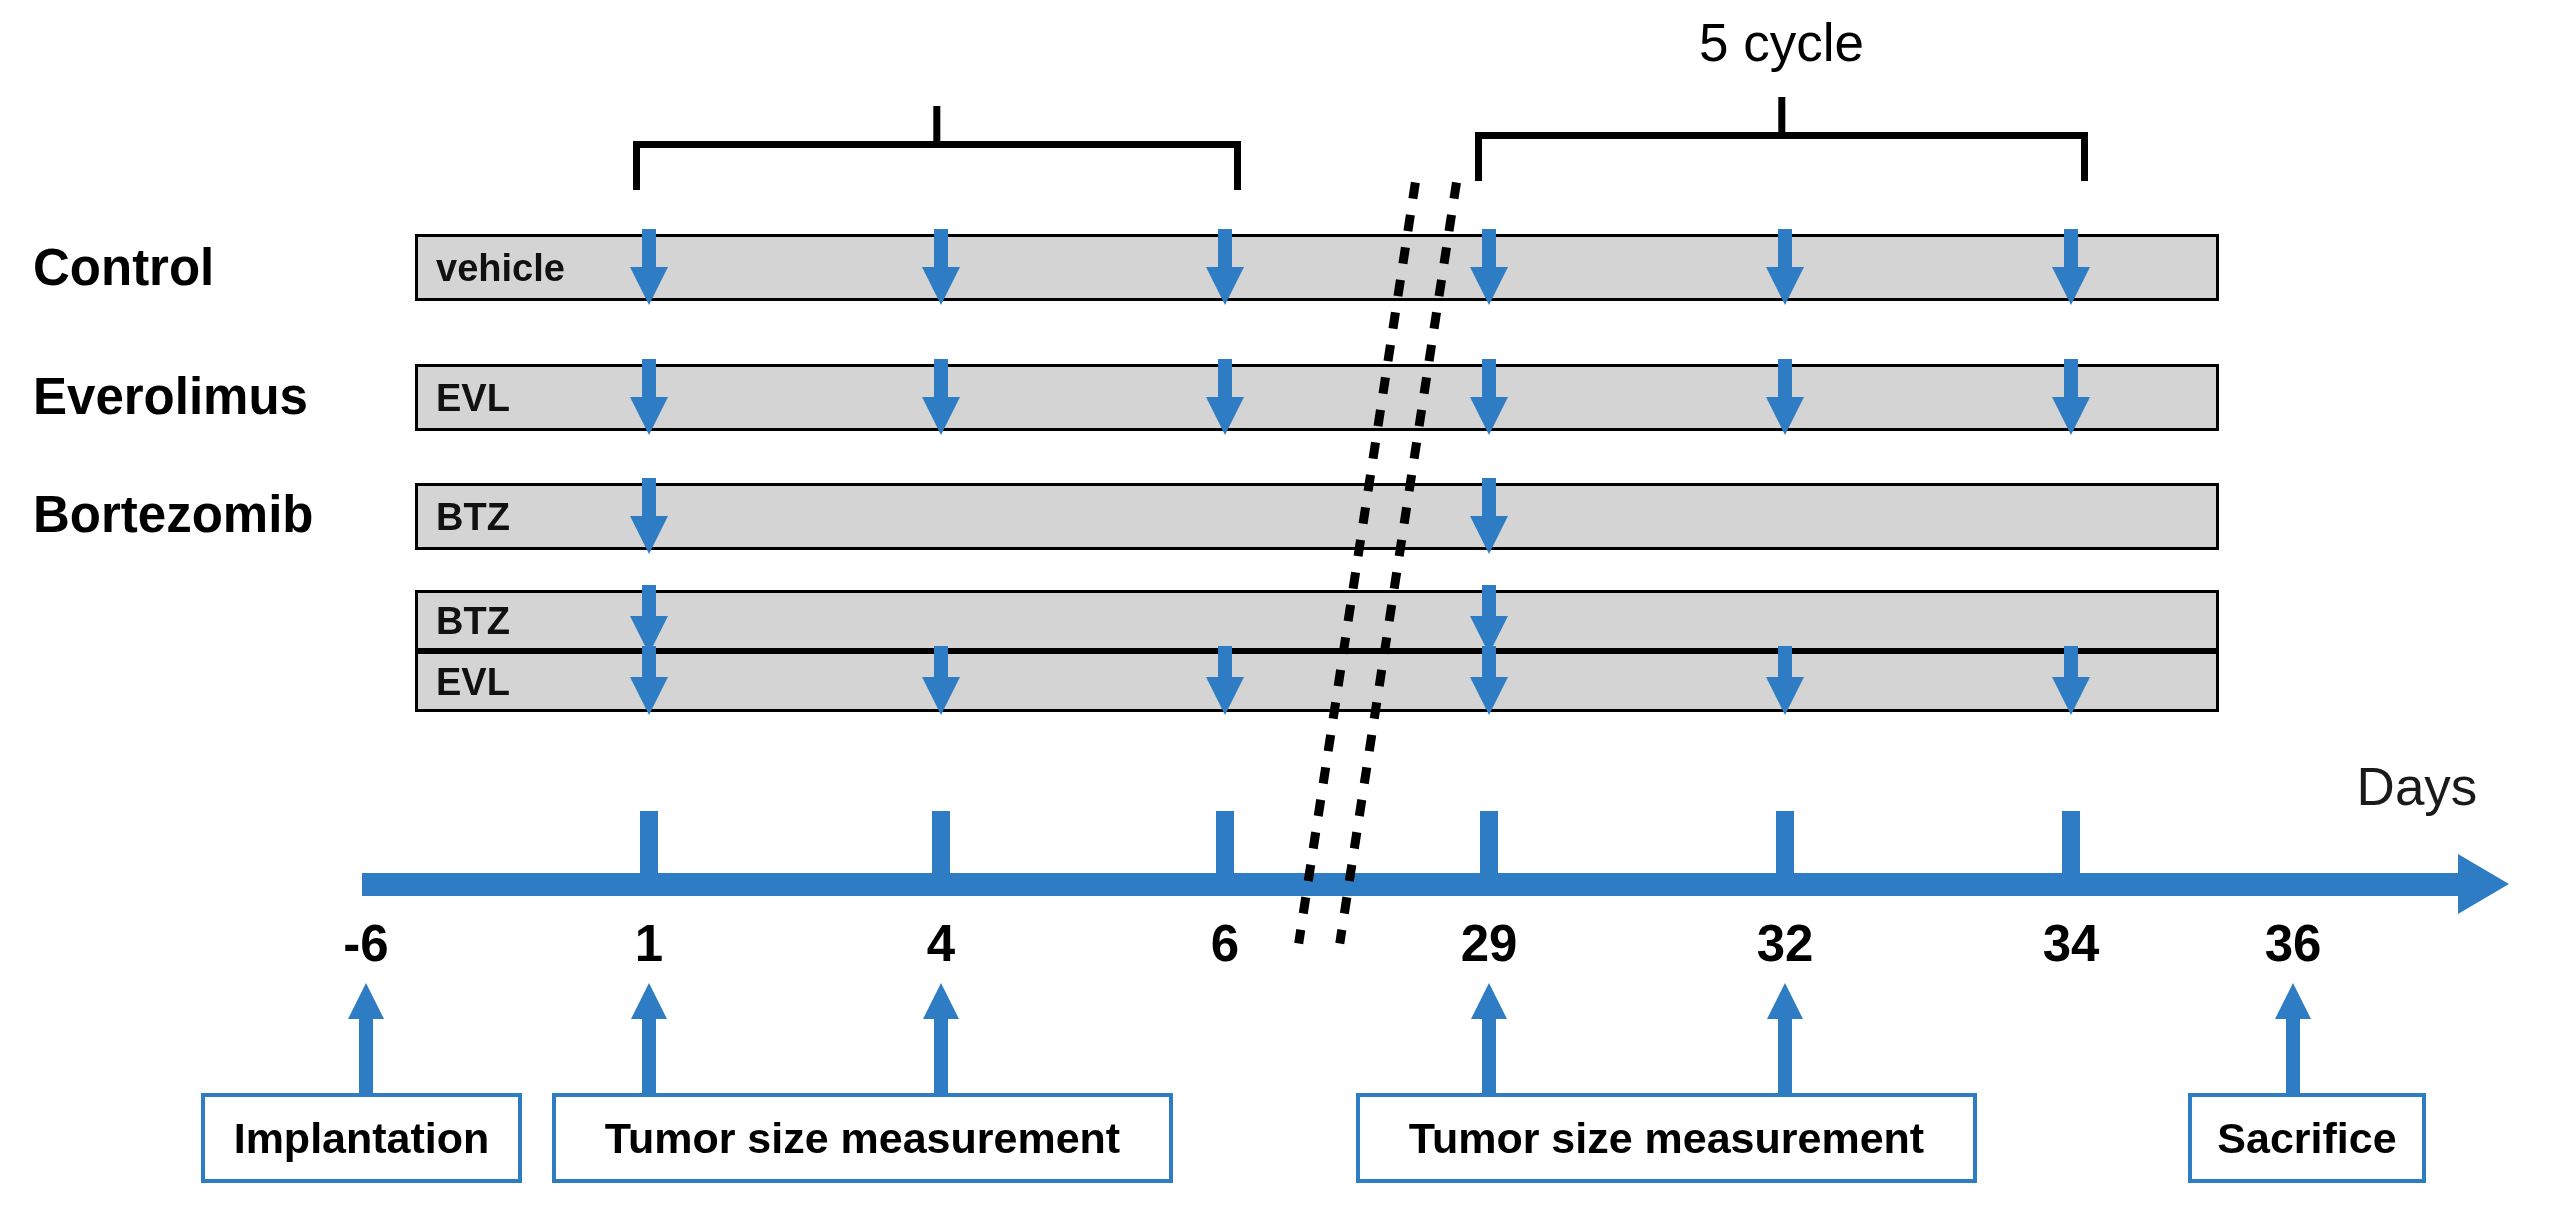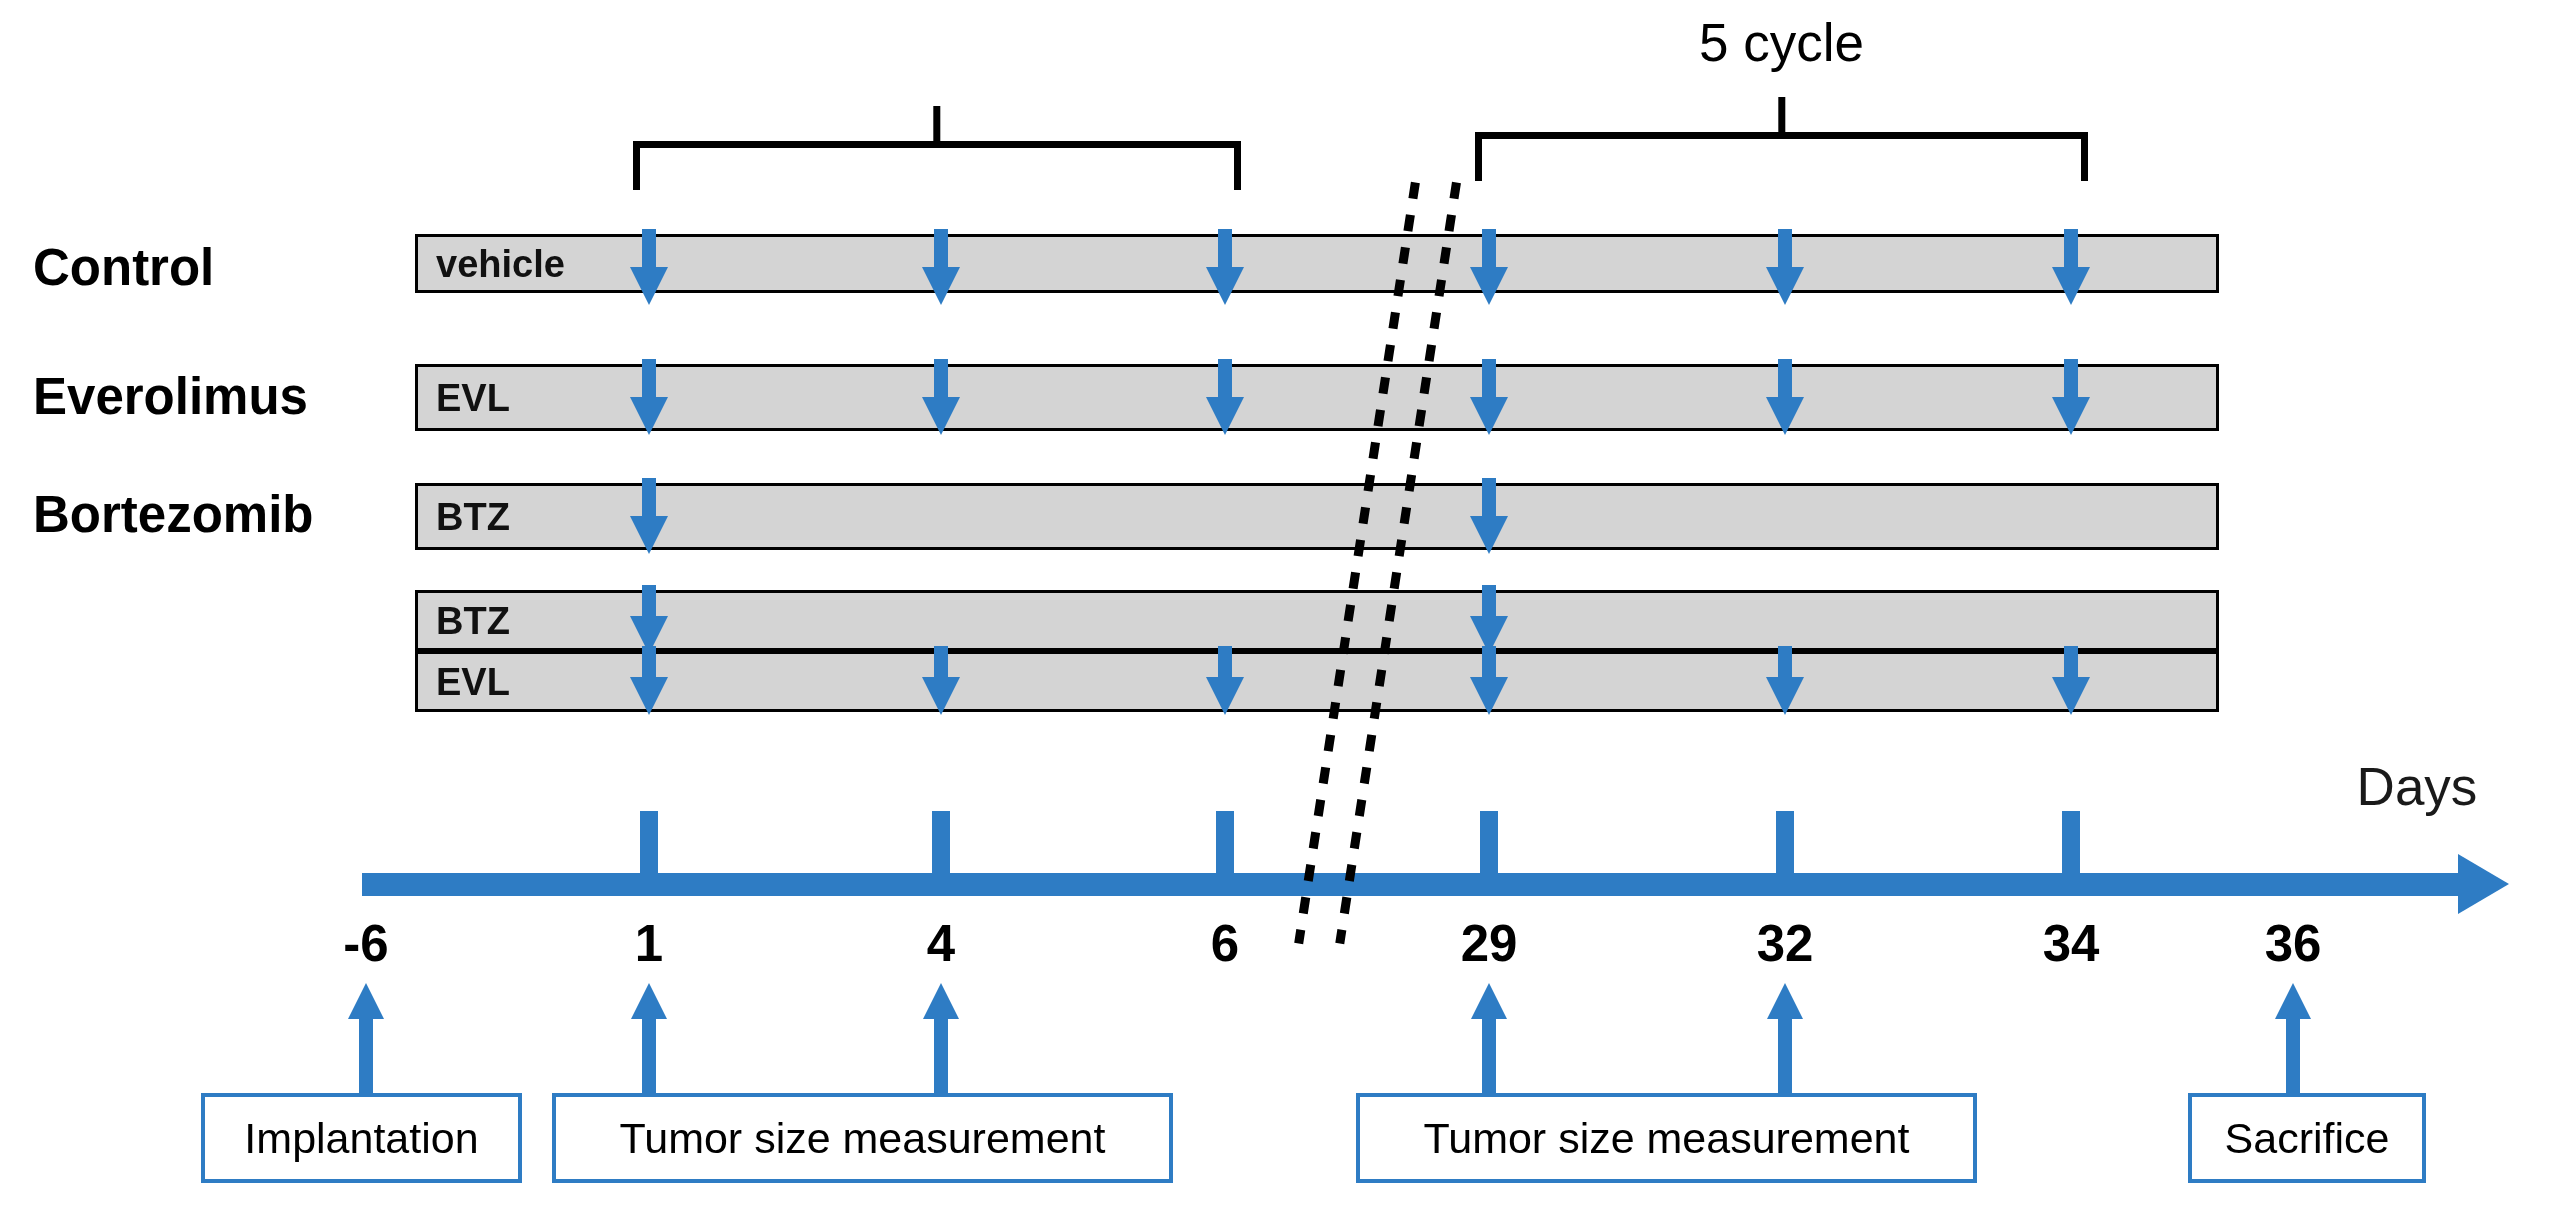--- a/index.html
+++ b/index.html
@@ -88,21 +88,21 @@
   
   .callout{
     position:absolute;
     border:4.1px solid #2e7cc4;
     background:#fff;
     box-sizing:border-box;
     display:flex;align-items:center;justify-content:center;
   }
   .callout span{
     font-family:"Liberation Sans",sans-serif;
-    font-weight:400;font-size:43px;color:#000;white-space:nowrap;text-align:right;
+    font-weight:700;font-size:43px;color:#000;white-space:nowrap;text-align:right;
   }
   .up-arrow{position:absolute;width:36px;}
   .up-arrow .shaft{
     position:absolute;left:50%;transform:translateX(-50%);
     width:14px;background:#2e7cc4;bottom:0;
   }
   .up-arrow .head{
     position:absolute;left:50%;transform:translateX(-50%);top:0;
     width:0;height:0;
     border-left:18px solid transparent;
@@ -130,21 +130,21 @@
     <div class="tick"></div>
     <div class="hline"></div>
     <div class="vl"></div>
     <div class="vr"></div>
   </div>
 
   <div class="group-label" id="glab-0" style="top: 238px;">Control</div>
   <div class="group-label" id="glab-1" style="top: 367px;">Everolimus</div>
   <div class="group-label" id="glab-2" style="top: 485px;">Bortezomib</div>
 
-  <div class="bar" id="bar-0" style="left: 415px; top: 234px; width: 1804px; height: 59px;">
+  <div class="bar" id="bar-0" style="left: 415px; top: 234px; width: 1804px; height: 67px;">
     <div class="bar-label">vehicle</div>
   </div>
   <div class="bar" id="bar-1" style="left: 415px; top: 364px; width: 1804px; height: 67px;">
     <div class="bar-label">EVL</div>
   </div>
   <div class="bar" id="bar-2" style="left: 415px; top: 483px; width: 1804px; height: 67px;">
     <div class="bar-label">BTZ</div>
   </div>
   <div class="bar" id="bar-3" style="left: 415px; top: 590px; width: 1804px; height: 61px;">
     <div class="bar-label">BTZ</div>

